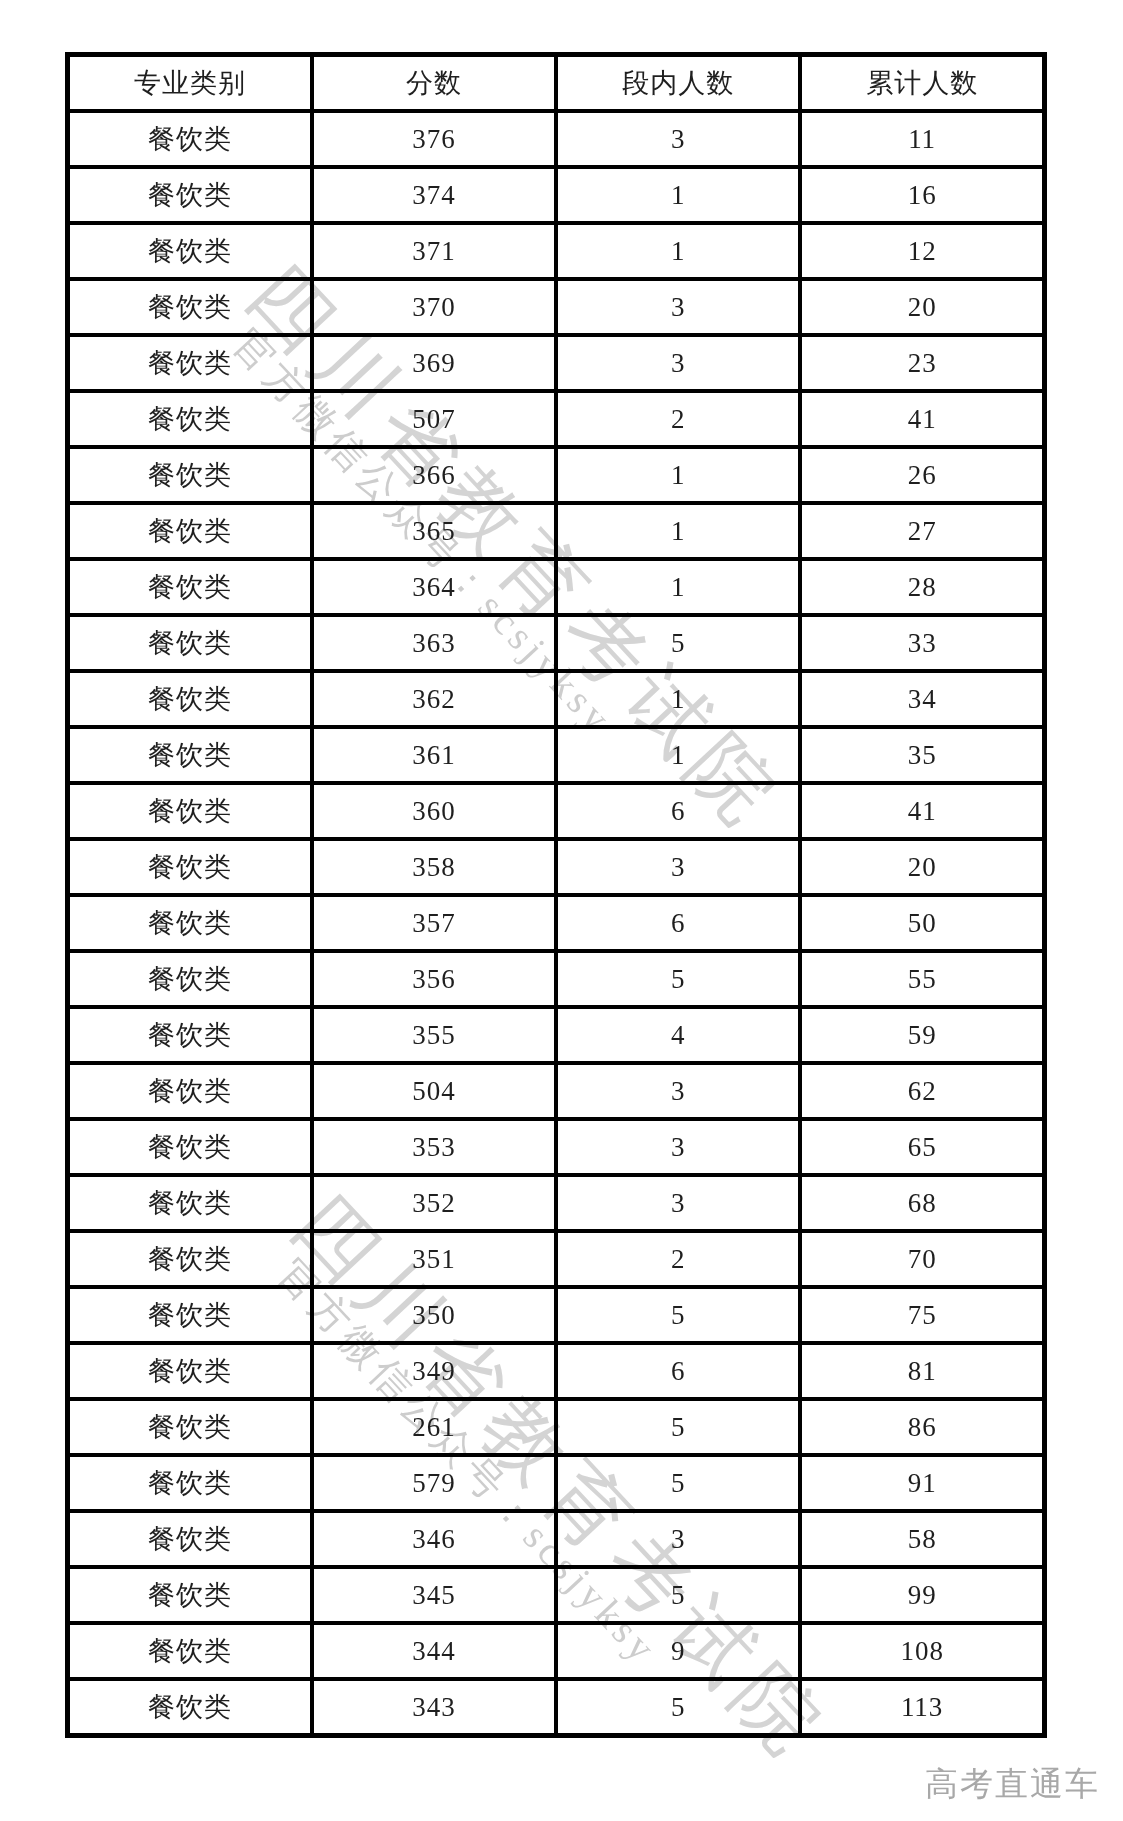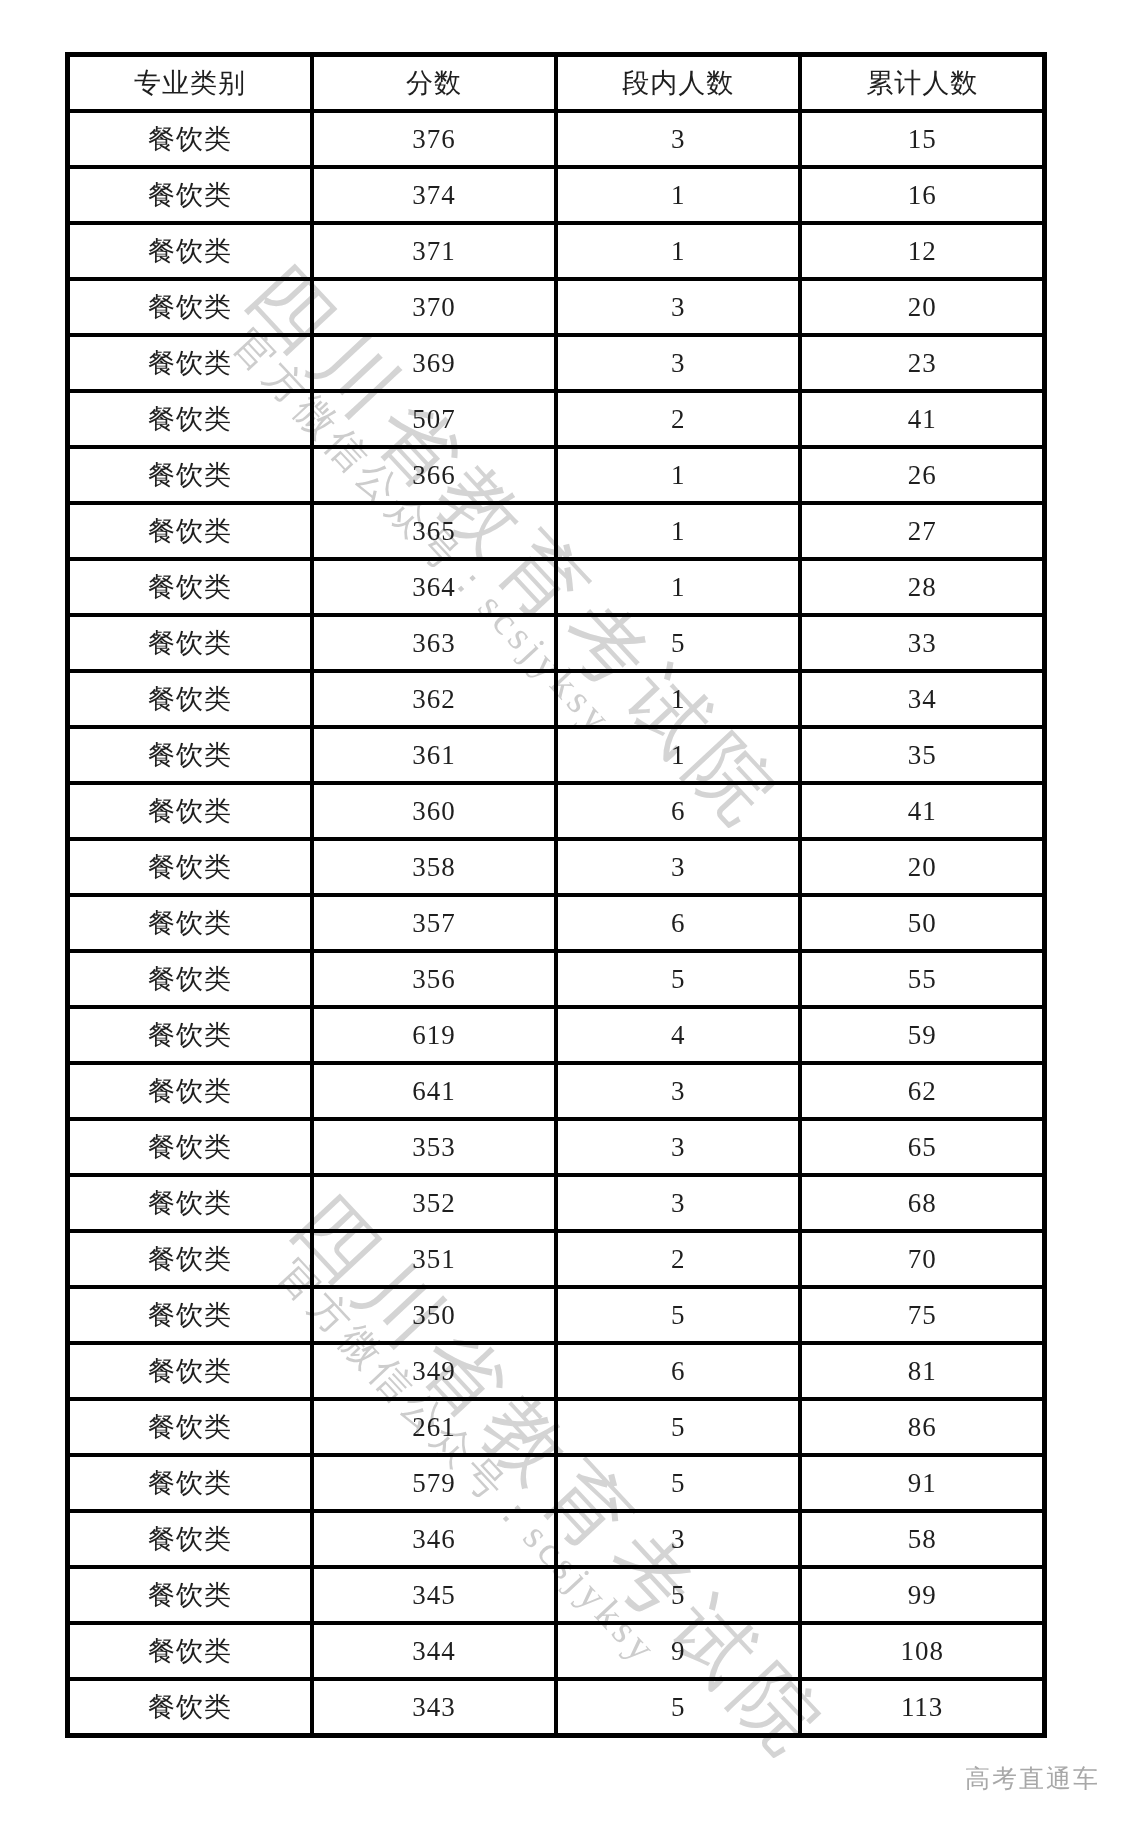--- a/index.html
+++ b/index.html
@@ -65,21 +65,21 @@
     color:var(--text,#1f1f1f);
     background:transparent;
     letter-spacing:1px;
   }
 
   
   .footer-brand{
     position:absolute;
     right:23px;
     top:1762px;
-    font-size:25px;
+    font-size:33px;
     letter-spacing:2px;
     color:var(--footer,#a8a8a8);
     z-index:3;
   }
 </style>
 </head>
 <body>
 
 <div class="page">
 
@@ -100,21 +100,21 @@
           <th>分数</th>
           <th>段内人数</th>
           <th>累计人数</th>
         </tr>
     </thead>
     <tbody id="table-body">
         <tr>
           <td>餐饮类</td>
           <td>376</td>
           <td>3</td>
-          <td>15</td>
+          <td>11</td>
         </tr>
         <tr>
           <td>餐饮类</td>
           <td>374</td>
           <td>1</td>
           <td>16</td>
         </tr>
         <tr>
           <td>餐饮类</td>
           <td>371</td>
@@ -194,27 +194,27 @@
           <td>50</td>
         </tr>
         <tr>
           <td>餐饮类</td>
           <td>356</td>
           <td>5</td>
           <td>55</td>
         </tr>
         <tr>
           <td>餐饮类</td>
-          <td>619</td>
+          <td>355</td>
           <td>4</td>
           <td>59</td>
         </tr>
         <tr>
           <td>餐饮类</td>
-          <td>641</td>
+          <td>504</td>
           <td>3</td>
           <td>62</td>
         </tr>
         <tr>
           <td>餐饮类</td>
           <td>353</td>
           <td>3</td>
           <td>65</td>
         </tr>
         <tr>

